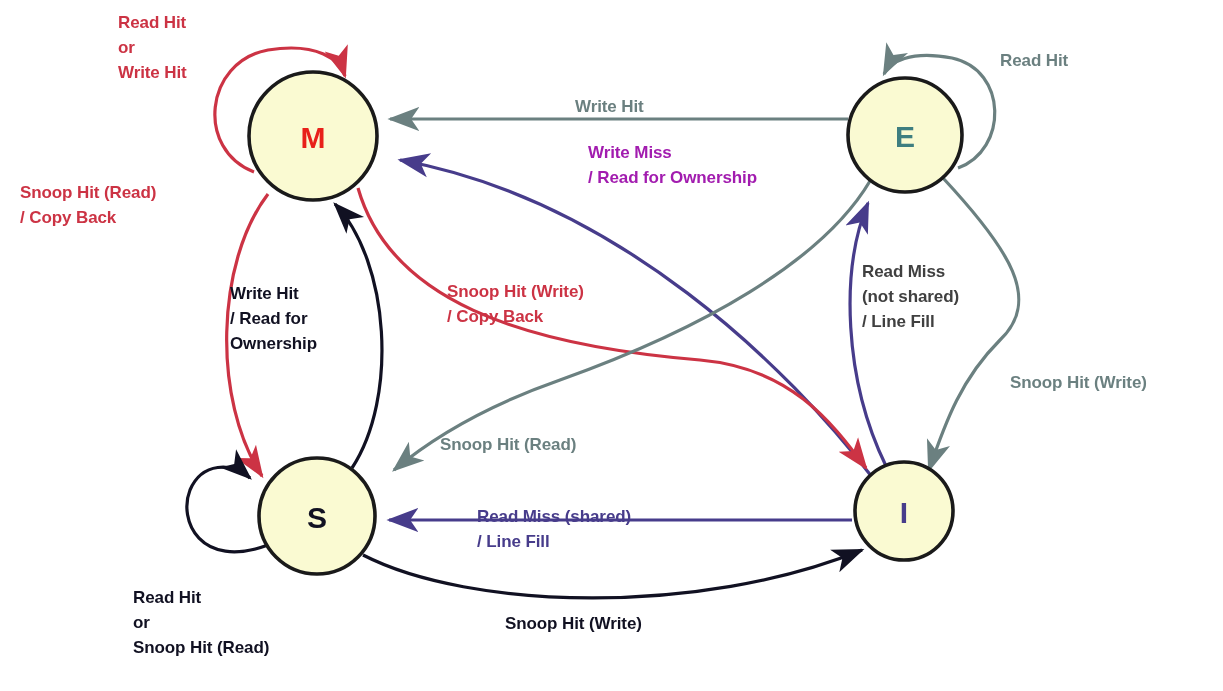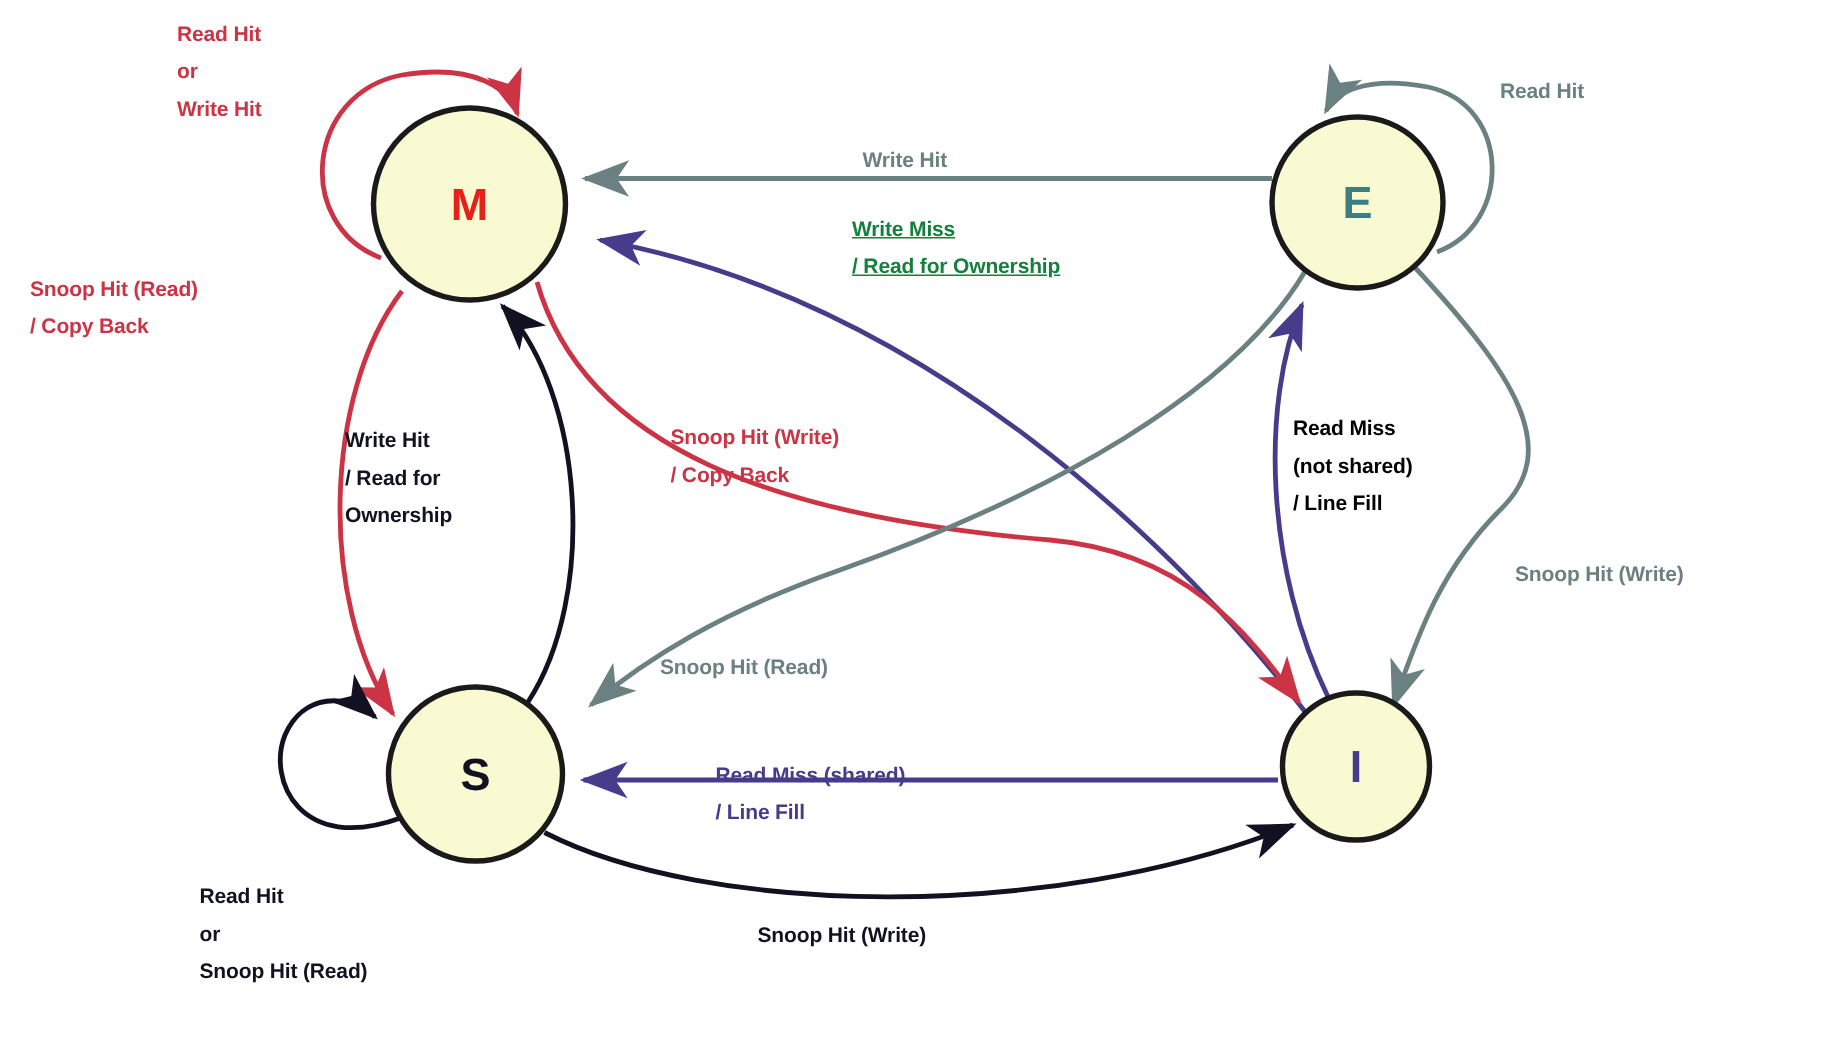--- a/index.html
+++ b/index.html
@@ -28,21 +28,21 @@
     font-family: "Liberation Sans", sans-serif;
     font-weight: bold;
     font-size: 30px;
     text-anchor: middle;
     dominant-baseline: central;
   }
   .lbl {
     position: absolute;
     font-family: "Liberation Sans", sans-serif;
     font-weight: bold;
-    font-size: 14px;
+    font-size: 17px;
     line-height: 25px;
     white-space: pre;
     letter-spacing: -0.1px;
   }
 </style>
 </head>
 <body>
 
 <div id="diagram-root">
 
@@ -108,36 +108,36 @@
       <text class="state-label" x="904" y="512" fill="#473C8B">I</text>
     </g>
   </svg>
 
   <div class="lbl" style="left:118px; top:10px;  color:#CC3344;">Read Hit
 or
 Write Hit</div>
 
   <div class="lbl" style="left:575px; top:94px;  color:#6B8080;">Write Hit</div>
 
-  <div class="lbl" style="left:568px; top:140px; color:#15803d;text-decoration:underline;">Write Miss
+  <div class="lbl" style="left:588px; top:140px; color:#a21caf;">Write Miss
 / Read for Ownership</div>
 
   <div class="lbl" style="left:20px;  top:180px; color:#CC3344;">Snoop Hit (Read)
 / Copy Back</div>
 
   <div class="lbl" style="left:230px; top:281px; color:#111122;">Write Hit
 / Read for
 Ownership</div>
 
   <div class="lbl" style="left:447px; top:279px; color:#CC3344;">Snoop Hit (Write)
 / Copy Back</div>
 
   <div class="lbl" style="left:1000px; top:48px; color:#6B8080;">Read Hit</div>
 
-  <div class="lbl" style="left:862px; top:273px; color:#000000;">Read Miss
+  <div class="lbl" style="left:862px; top:259px; color:#404040;">Read Miss
 (not shared)
 / Line Fill</div>
 
   <div class="lbl" style="left:1010px; top:370px; color:#6B8080;">Snoop Hit (Write)</div>
 
   <div class="lbl" style="left:440px; top:432px; color:#6B8080;">Snoop Hit (Read)</div>
 
   <div class="lbl" style="left:477px; top:504px; color:#473C8B;">Read Miss (shared)
 / Line Fill</div>
 

